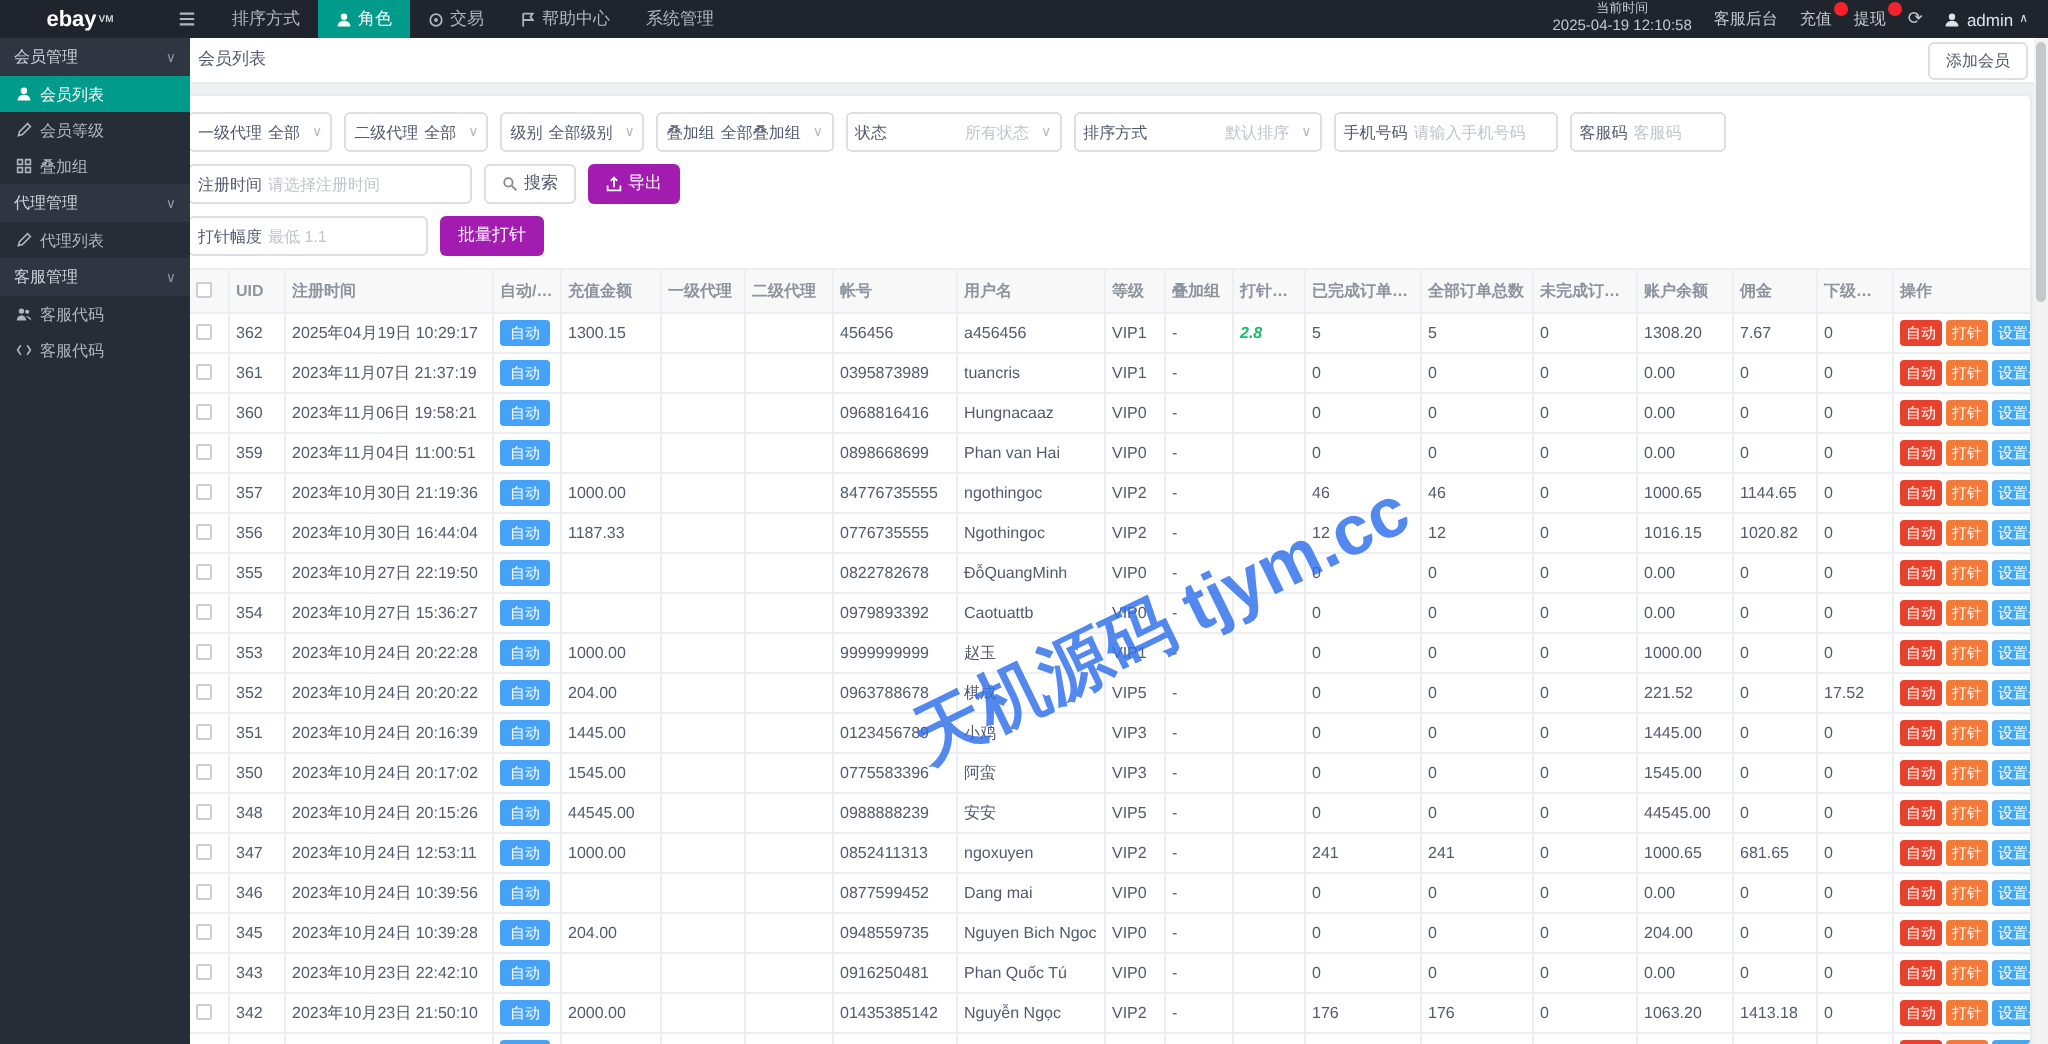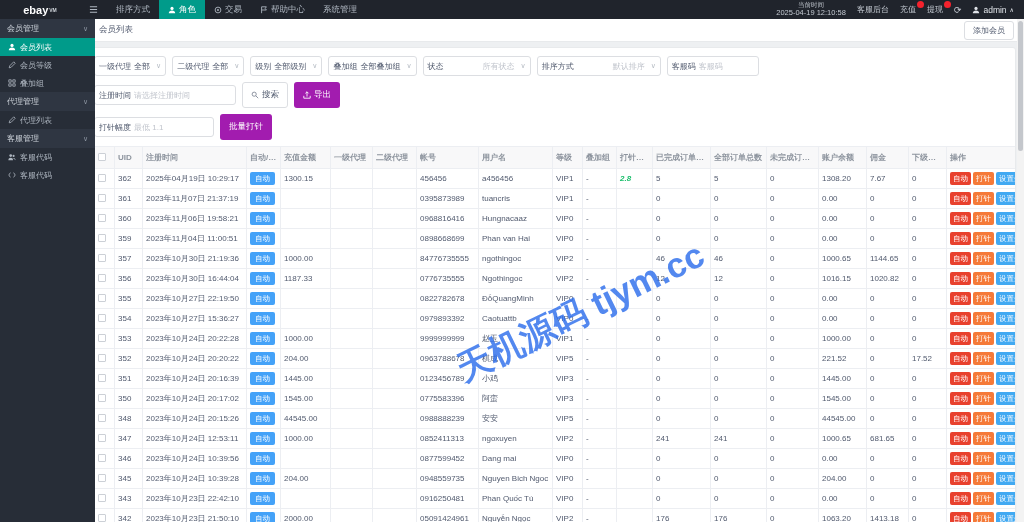--- a/index.html
+++ b/index.html
@@ -57,21 +57,21 @@
   .f-sel, .f-inp { display:flex; align-items:center; height:20px;
     border:1px solid #dcdee2; border-radius:3px; background:#fff; padding:0 4px;
     font-size:8px; cursor:pointer; }
   .f-label { color:#515a6e; margin-right:3px; white-space:nowrap; }
   .f-value { color:#515a6e; white-space:nowrap; }
   .f-value.placeholder { color:#c0c4cc;margin-left:36px; }
   .f-caret { color:#b6bcc4; font-size:7px; margin-left:6px; }
   .f-inp input { border:none; outline:none; font-size:8px; width:100%; color:#515a6e; background:transparent; }
   .f-inp input::placeholder { color:#c0c4cc; }
 
-  .btn { display:inline-flex; align-items:center; gap:3px; height:20px; padding:12px 8px;
+  .btn { display:inline-flex; align-items:center; gap:3px; height:20px; padding:0 8px;
     border-radius:3px; font-size:8.5px; cursor:pointer; border:1px solid transparent; }
   .btn-plain { background:#fff; border-color:#dcdee2; color:#515a6e; }
   .btn-orange { background:#a21caf; color:#fff; }
 
   
   table { width:928px; border-collapse:collapse; table-layout:fixed; margin-top:2px; }
   th, td { border:1px solid #eceef2; font-size:8px; padding:3px 3px; text-align:left;
     color:#515a6e; overflow:hidden; white-space:nowrap; text-overflow:ellipsis; }
   th { background:#f8f8f9; color:#8d949e; font-weight:bold; height:22px; }
   td { height:19px; background:#fff; }
@@ -249,21 +249,25 @@
       <div class="f-sel">
         <span class="f-label">状态</span>
         <span class="f-value placeholder">所有状态</span>
         <span class="f-caret">∨</span>
       </div>
       <div class="f-sel">
         <span class="f-label">排序方式</span>
         <span class="f-value placeholder">默认排序</span>
         <span class="f-caret">∨</span>
       </div>
-      <div class="f-inp" style="width:92px;">
+      <div class="f-inp" style="width:112px;">
+        <span class="f-label">手机号码</span>
+        <input placeholder="请输入手机号码" style="">
+      </div>
+      <div class="f-inp" style="width:78px;">
         <span class="f-label">客服码</span>
         <input placeholder="客服码" style="">
       </div>
     </div>
 
     <div class="filter-row">
       <div class="f-inp" style="width:142px;">
         <span class="f-label">注册时间</span>
         <input placeholder="请选择注册时间" style="">
       </div>
@@ -697,21 +701,21 @@
             <td style="overflow:visible;"><span class="act-btn act-red">自动</span><span class="act-btn act-orn">打针</span><span class="act-btn act-blu">设置余额</span></td>
           </tr>
           <tr>
             <td><span class="cb"></span></td>
             <td>342</td>
             <td>2023年10月23日 21:50:10</td>
             <td><span class="pill-auto">自动</span></td>
             <td>2000.00</td>
             <td></td>
             <td></td>
-            <td>05091424961</td>
+            <td>01435385142</td>
             <td>Nguyễn Ngọc</td>
             <td>VIP2</td>
             <td>-</td>
             <td><span class="range-val"></span></td>
             <td>176</td>
             <td>176</td>
             <td>0</td>
             <td>1063.20</td>
             <td>1413.18</td>
             <td>0</td>

